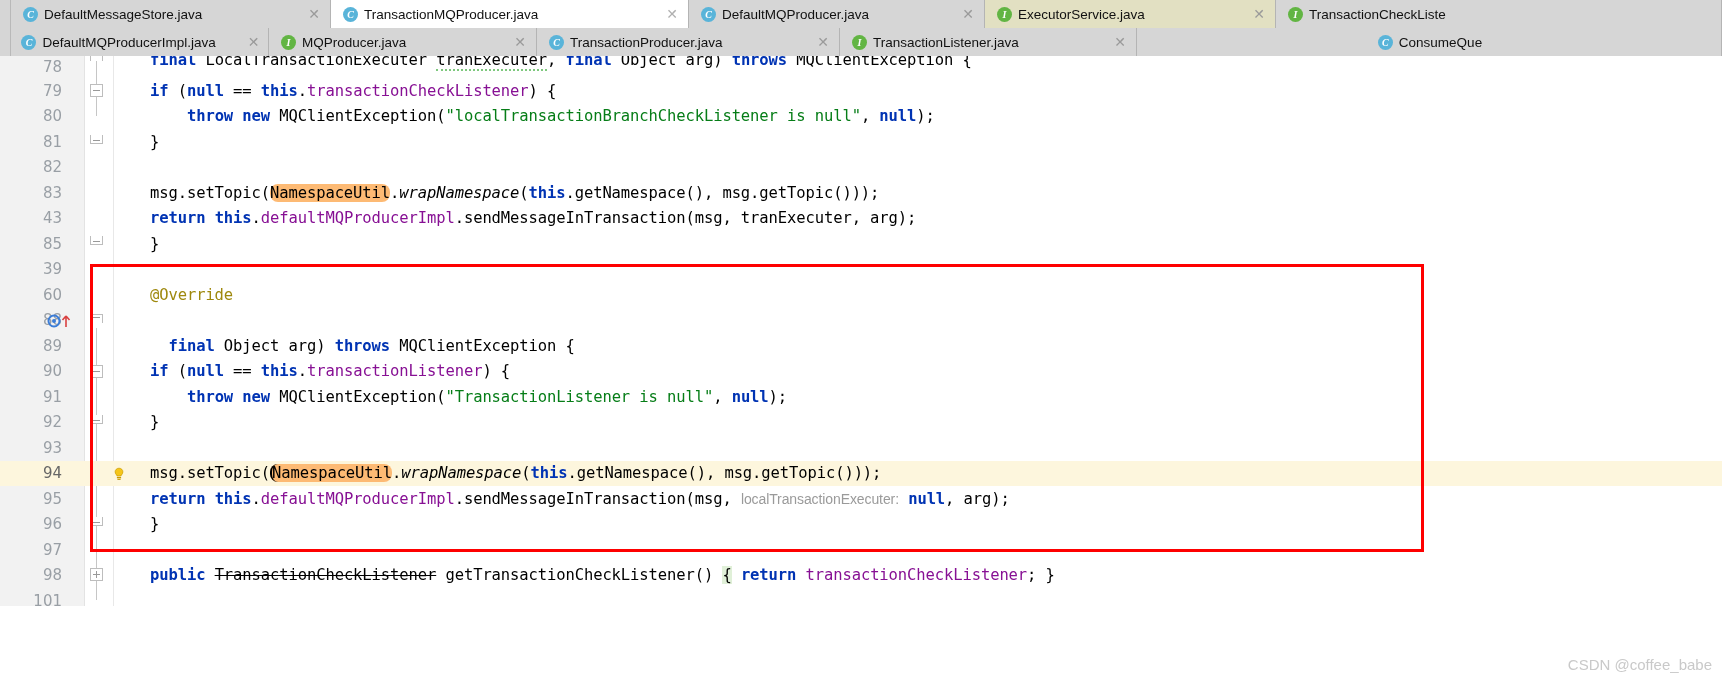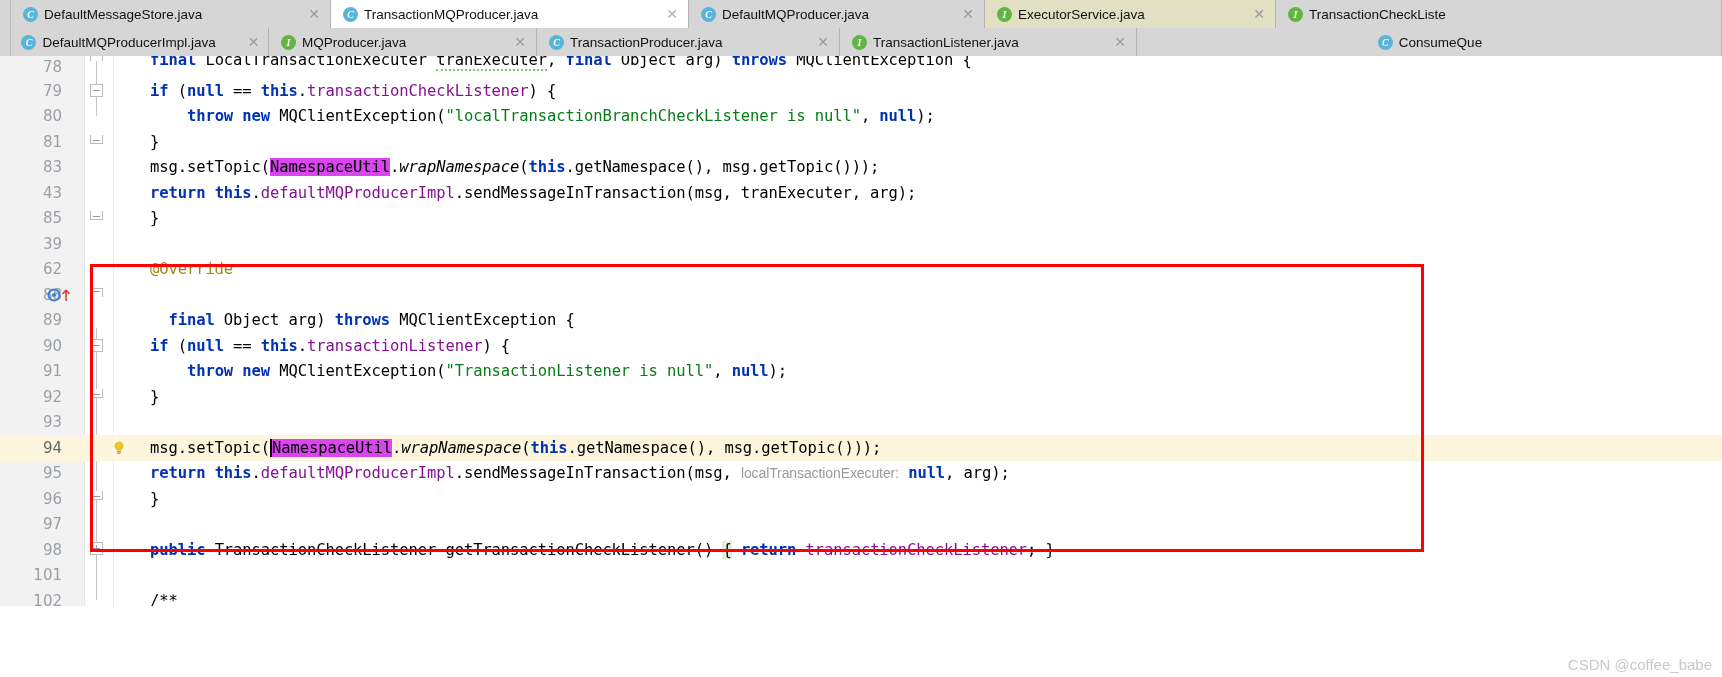--- a/index.html
+++ b/index.html
@@ -56,21 +56,21 @@
   .bulb{position:absolute;left:112px;width:14px;height:14px;}
   .ovr{position:absolute;left:47px;width:14px;height:14px;}
 
   
   .kw{color:#0033b3;font-weight:bold;}
   .fld{color:#871094;}
   .str{color:#067d17;}
   .ann{color:#9e880d;}
   .ital{font-style:italic;}
   .hint{color:#9a9a9a;font-family:"Liberation Sans","DejaVu Sans",sans-serif;font-size:14px;}
-  .sel{background:#d946ef;}
+  .sel{background:#fdba74;border-radius:8px;}
   .brace-hl{background:#e0f0d8;}
   .strike{text-decoration:line-through;}
   .squig{border-bottom:2px dotted #7ec87e;}
 
   
   .redbox{position:absolute;border:3px solid #fe0000;pointer-events:none;}
 
   
   .wm{position:absolute;right:10px;bottom:4px;color:#c9c9c9;font-size:15px;
       font-family:"Liberation Sans","DejaVu Sans",sans-serif;}
@@ -169,20 +169,24 @@
       <span class="num">80</span>
       <span class="code">    <span class="kw">throw</span> <span class="kw">new</span> MQClientException(<span class="str">"localTransactionBranchCheckListener is null"</span>, <span class="kw">null</span>);</span>
     </div>
 
     <div class="row">
       <span class="num">81</span>
       <span class="fold corner" style="top:6px"></span>
       <span class="code">}</span>
     </div>
 
+    <div class="row">
+      <span class="num">82</span>
+      <span class="code"></span>
+    </div>
 
     <div class="row">
       <span class="num">83</span>
       <span class="code">msg.setTopic(<span class="sel">NamespaceUtil</span>.<span class="ital">wrapNamespace</span>(<span class="kw">this</span>.getNamespace(), msg.getTopic()));</span>
     </div>
 
     <div class="row">
       <span class="num">43</span>
       <span class="code"><span class="kw">return</span> <span class="kw">this</span>.<span class="fld">defaultMQProducerImpl</span>.sendMessageInTransaction(msg, tranExecuter, arg);</span>
     </div>
@@ -192,21 +196,21 @@
       <span class="fold corner" style="top:5px"></span>
       <span class="code">}</span>
     </div>
 
     <div class="row">
       <span class="num">39</span>
       <span class="code"></span>
     </div>
 
     <div class="row">
-      <span class="num">62</span>
+      <span class="num">60</span>
       <span class="code"><span class="ann">@Override</span></span>
     </div>
 
     <div class="row">
       <span class="num">88</span>
       <span class="ovr" style="top:5px">
         <svg width="26" height="14" viewBox="0 0 26 14">
           <circle cx="7" cy="7" r="5.5" fill="none" stroke="#3b7dd8" stroke-width="2"></circle>
           <circle cx="7" cy="7" r="2" fill="#3b7dd8"></circle>
           <path d="M19 13 L19 3 M19 2 L15.5 6 M19 2 L22.5 6" stroke="#d94040" stroke-width="1.6" fill="none"></path>

